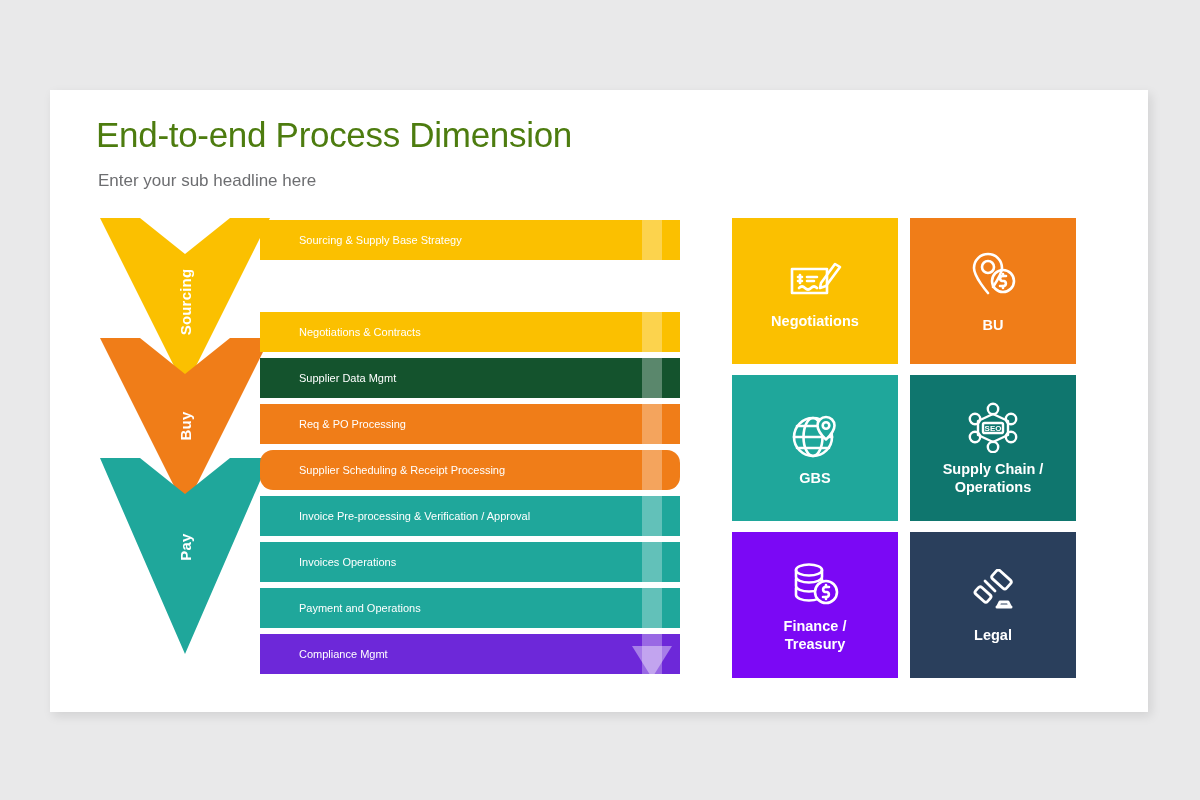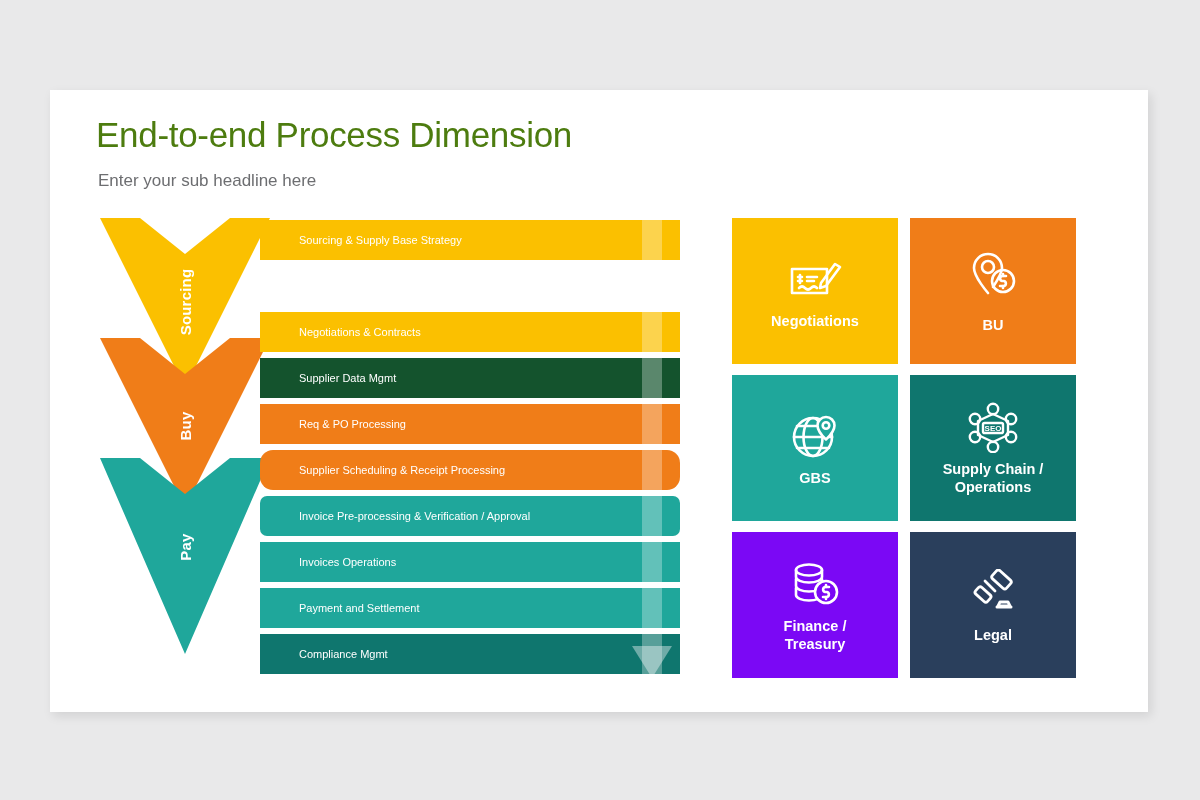--- a/index.html
+++ b/index.html
@@ -221,30 +221,30 @@
     </div>
     <div class="bar" style="top: 138px; background: #14532d;">
       <span class="bar-label">Supplier Data Mgmt</span>
     </div>
     <div class="bar" style="top: 184px; background: rgb(240, 125, 24);">
       <span class="bar-label">Req &amp; PO Processing</span>
     </div>
     <div class="bar" style="top: 230px; background: rgb(240, 125, 24); border-radius: 13px;">
       <span class="bar-label">Supplier Scheduling &amp; Receipt Processing</span>
     </div>
-    <div class="bar" style="top: 276px; background: rgb(31, 167, 155); border-radius: 7px;">
+    <div class="bar" style="top: 276px; background: rgb(31, 167, 155);">
       <span class="bar-label">Invoice Pre-processing &amp; Verification / Approval</span>
     </div>
     <div class="bar" style="top: 322px; background: rgb(31, 167, 155);">
       <span class="bar-label">Invoices Operations</span>
     </div>
     <div class="bar" style="top: 368px; background: rgb(31, 167, 155);">
-      <span class="bar-label">Payment and Settlement</span>
-    </div>
-    <div class="bar" style="top: 414px; background: #0f766e;">
+      <span class="bar-label">Payment and Operations</span>
+    </div>
+    <div class="bar" style="top: 414px; background: #6d28d9;">
       <span class="bar-label">Compliance Mgmt</span>
     </div>
 
     <div class="bar-overlay"></div>
     <svg class="bar-arrowhead" viewBox="0 0 40 44">
       <polygon points="0,8 40,8 20,40" fill="rgba(255,255,255,0.40)"></polygon>
     </svg>
   </div>
 
   <div class="tiles">

